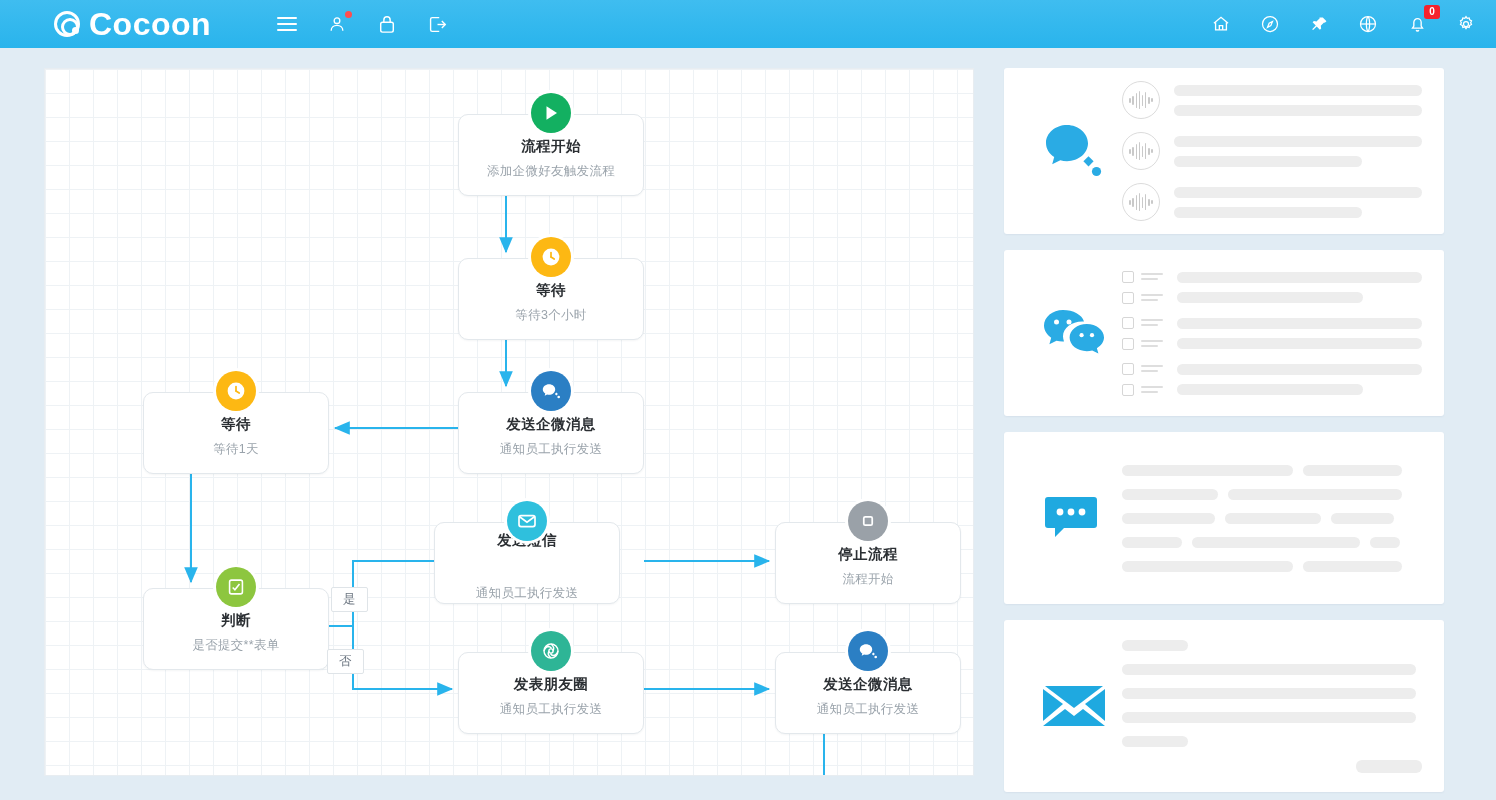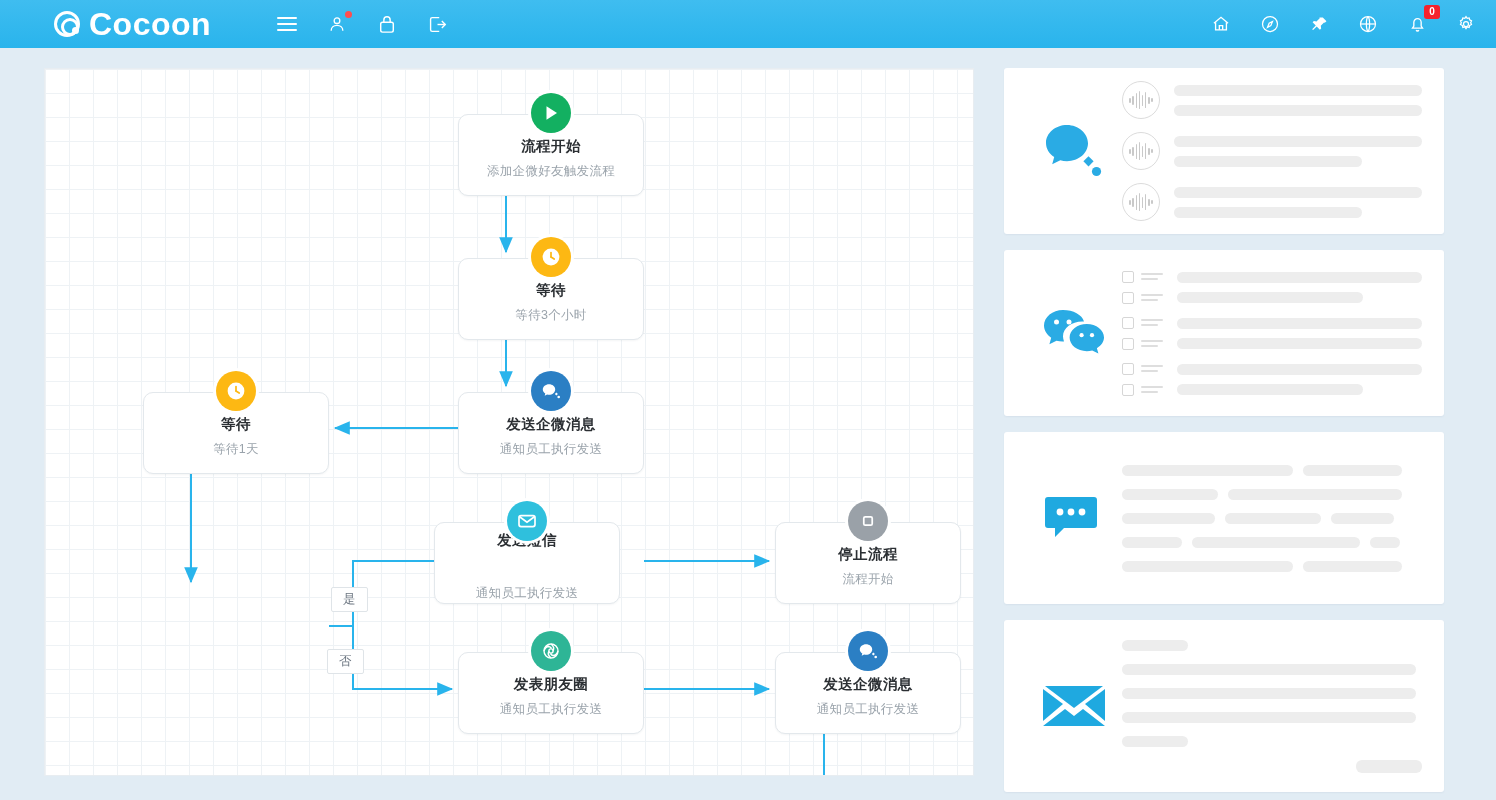--- a/index.html
+++ b/index.html
@@ -306,20 +306,30 @@
         <g stroke="#fdb813" stroke-width="1.7" stroke-linecap="round">
             <path d="M12 7.6V12"></path>
             <path d="M12 12l3.2 2"></path>
           </g>
         </svg>
     </div>
     <div class="node-title">等待</div>
     <div class="node-sub">等待1天</div>
   </div>
 
+  <div class="node" style="left:98px; top:519px;">
+    <div class="node-badge" style="background:#8dc63f;">
+      <svg width="22" height="22" viewBox="0 0 24 24" fill="none" stroke="#fff" stroke-width="1.7">
+        <rect x="5" y="4.5" width="14" height="15" rx="2"></rect>
+          <path d="M8.4 12.6l2.4 2.4 5-6.2"></path>
+        </svg>
+    </div>
+    <div class="node-title">判断</div>
+    <div class="node-sub">是否提交**表单</div>
+  </div>
 
   <div class="node" style="left:389px; top:453px;gap:28px;">
     <div class="node-badge" style="background:#2fc0dd;">
       <svg width="24" height="24" viewBox="0 0 24 24" fill="none" stroke="#fff" stroke-width="1.7">
         <rect x="4" y="6.6" width="16" height="11" rx="2"></rect>
           <path d="M4.6 7.8l7.4 5.4 7.4-5.4"></path>
         </svg>
     </div>
     <div class="node-title">发送短信</div>
     <div class="node-sub">通知员工执行发送</div>

